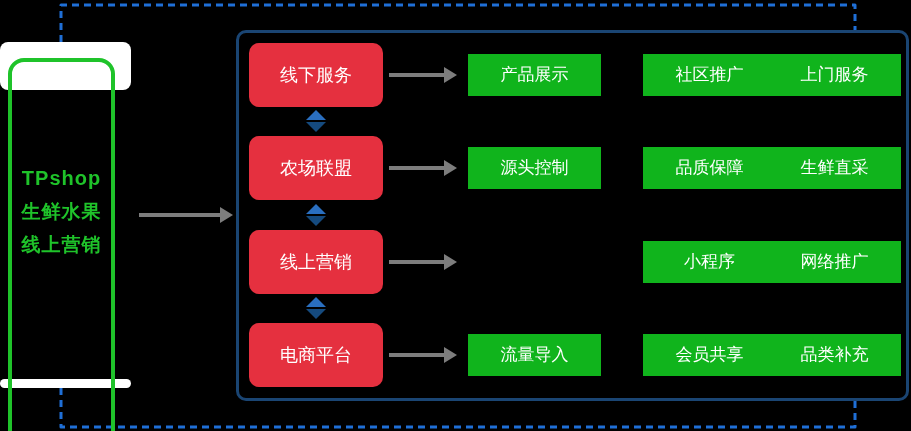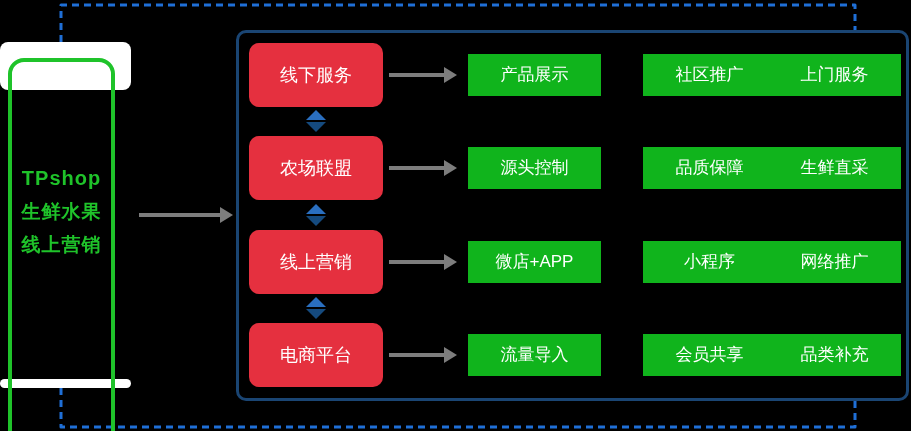--- a/index.html
+++ b/index.html
@@ -83,21 +83,20 @@
   <div class="tgt-box col-2" style="top:147px">品质保障</div>
   <div class="tgt-box col-3" style="top:147px">生鲜直采</div>
 
   <div class="v-arrows" style="top:204px">
     <div class="tri tri-up"></div>
     <div class="tri tri-down"></div>
   </div>
 
   <div class="src-box" style="top:230px">线上营销</div>
   <div class="h-arrow row-arrow" style="top:260px"></div>
-  <div class="tgt-box col-1" style="top:241px">微店+APP</div>
   <div class="tgt-box col-3" style="top:241px">网络推广</div>
   <div class="tgt-box col-2" style="top:241px">小程序</div>
 
   <div class="v-arrows" style="top:297px">
     <div class="tri tri-up"></div>
     <div class="tri tri-down"></div>
   </div>
 
   <div class="src-box" style="top:323px">电商平台</div>
   <div class="h-arrow row-arrow" style="top:353px"></div>

